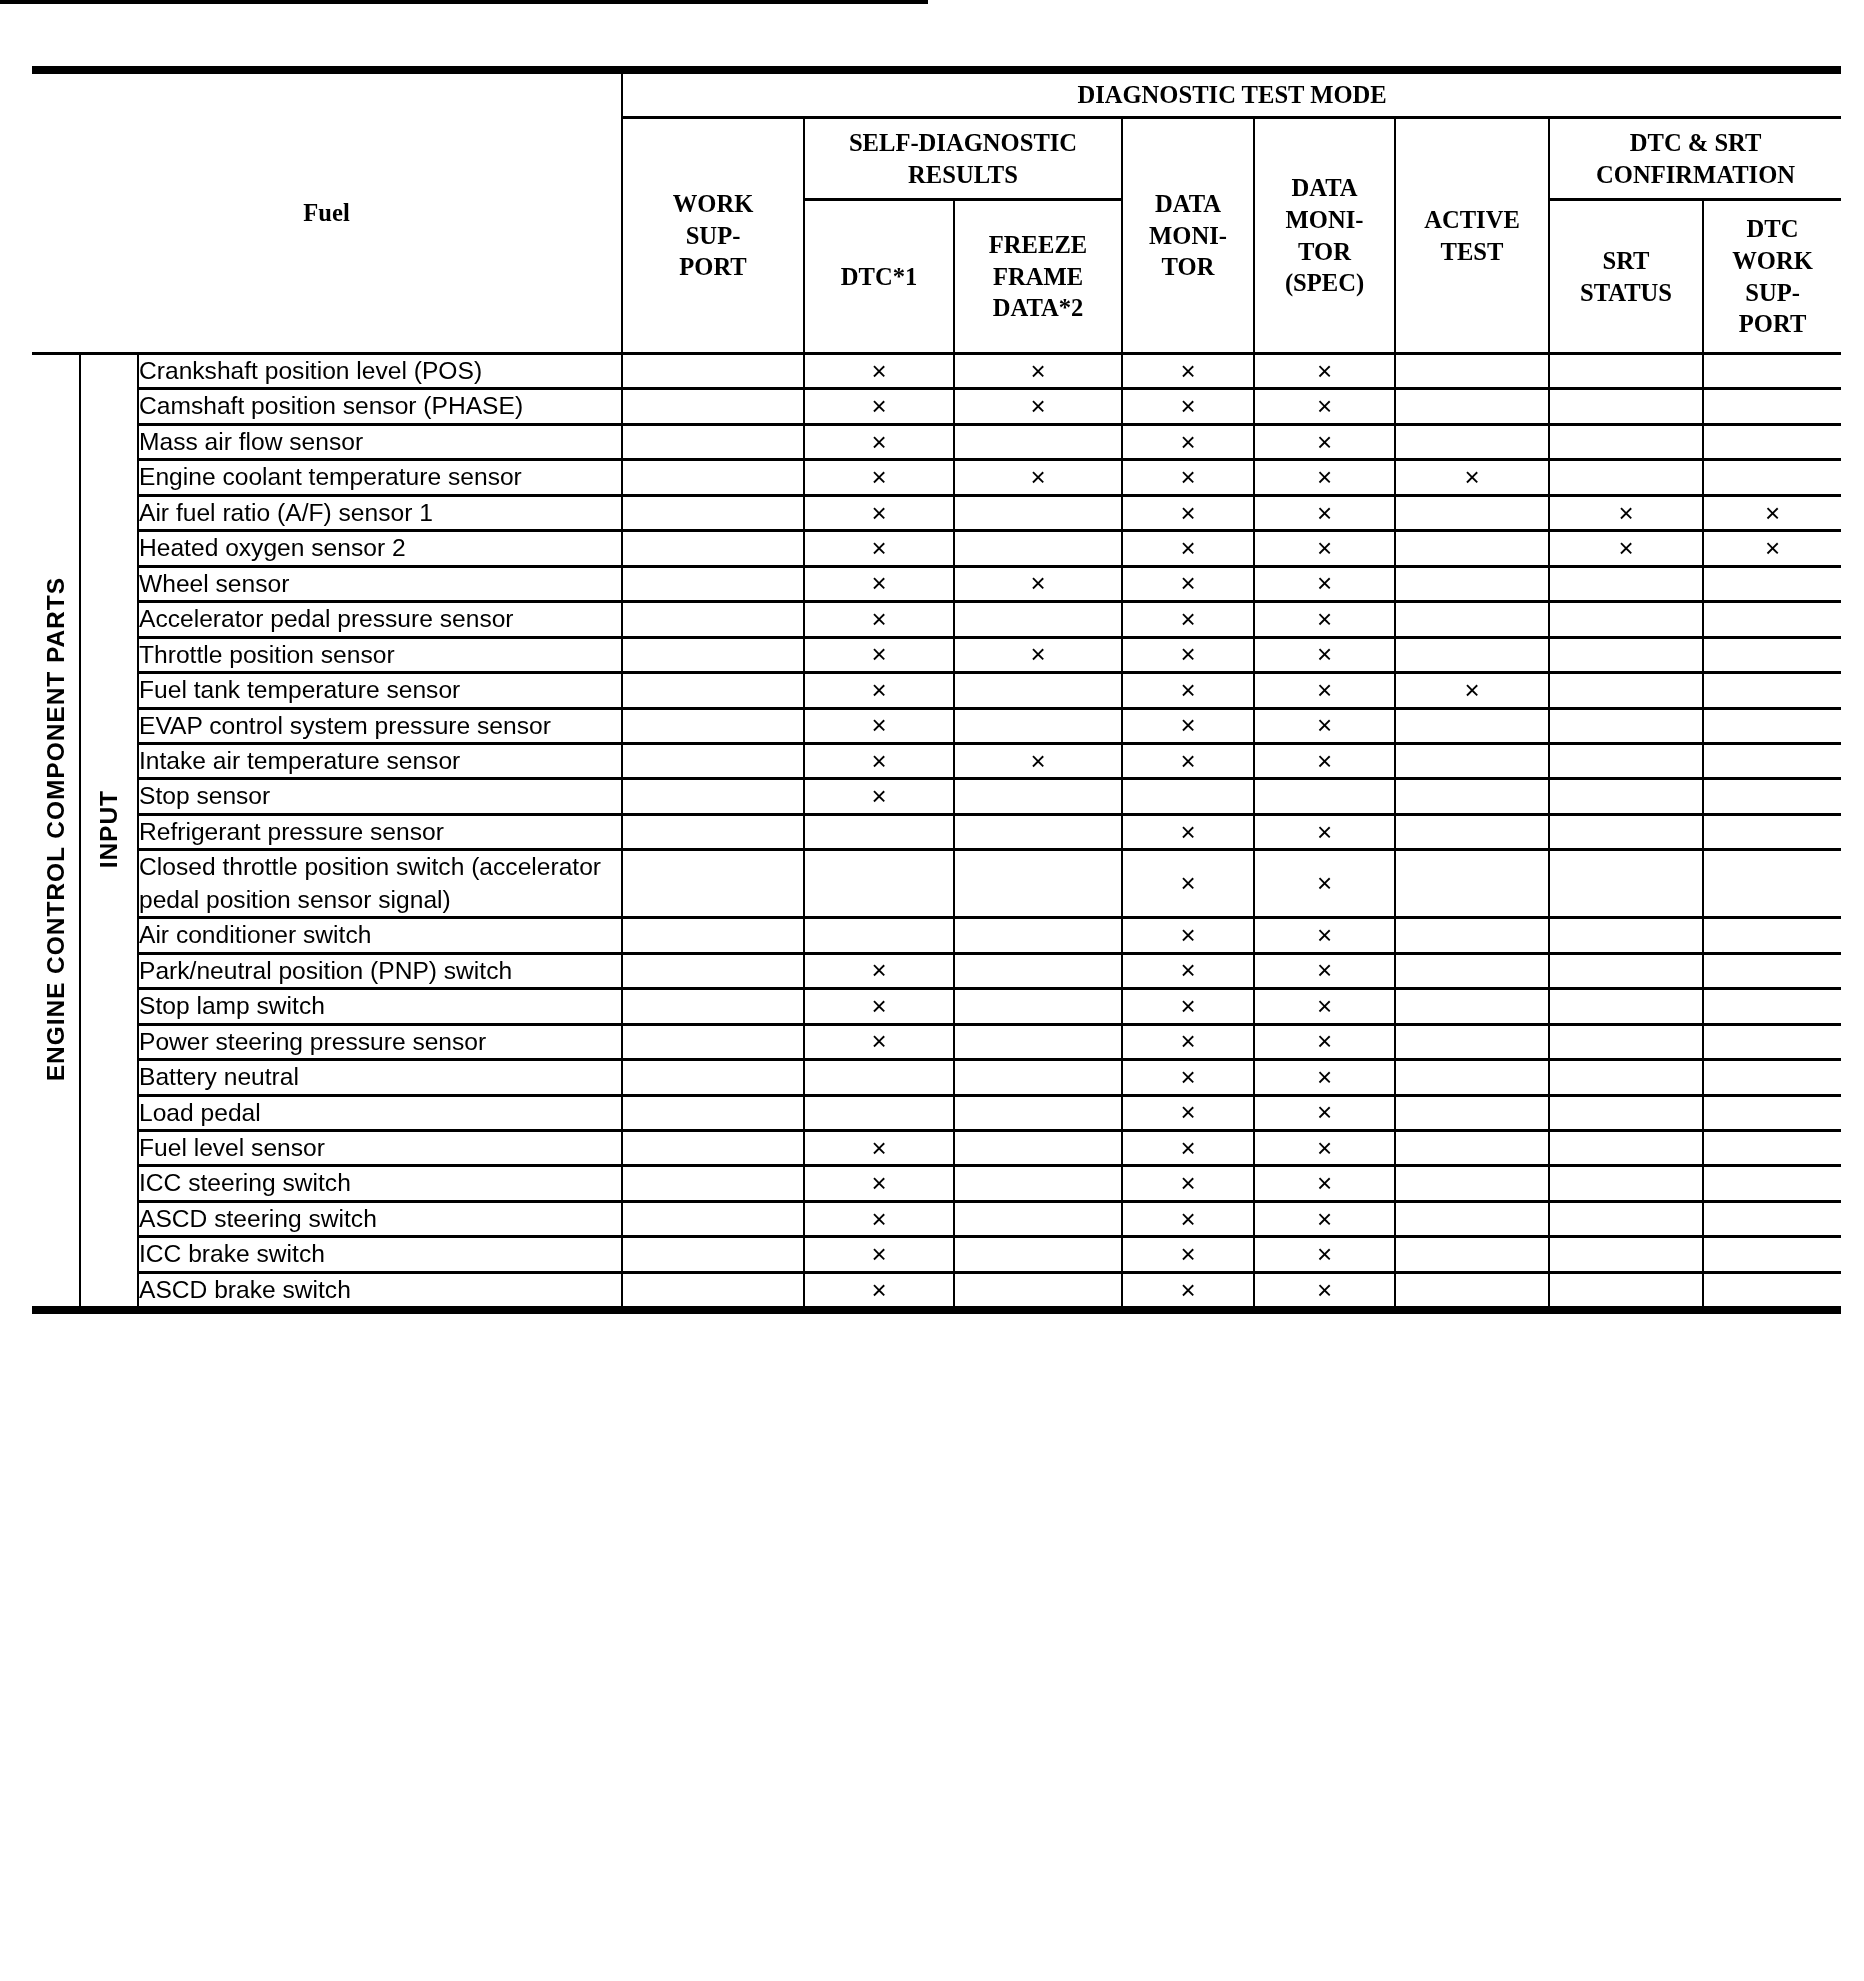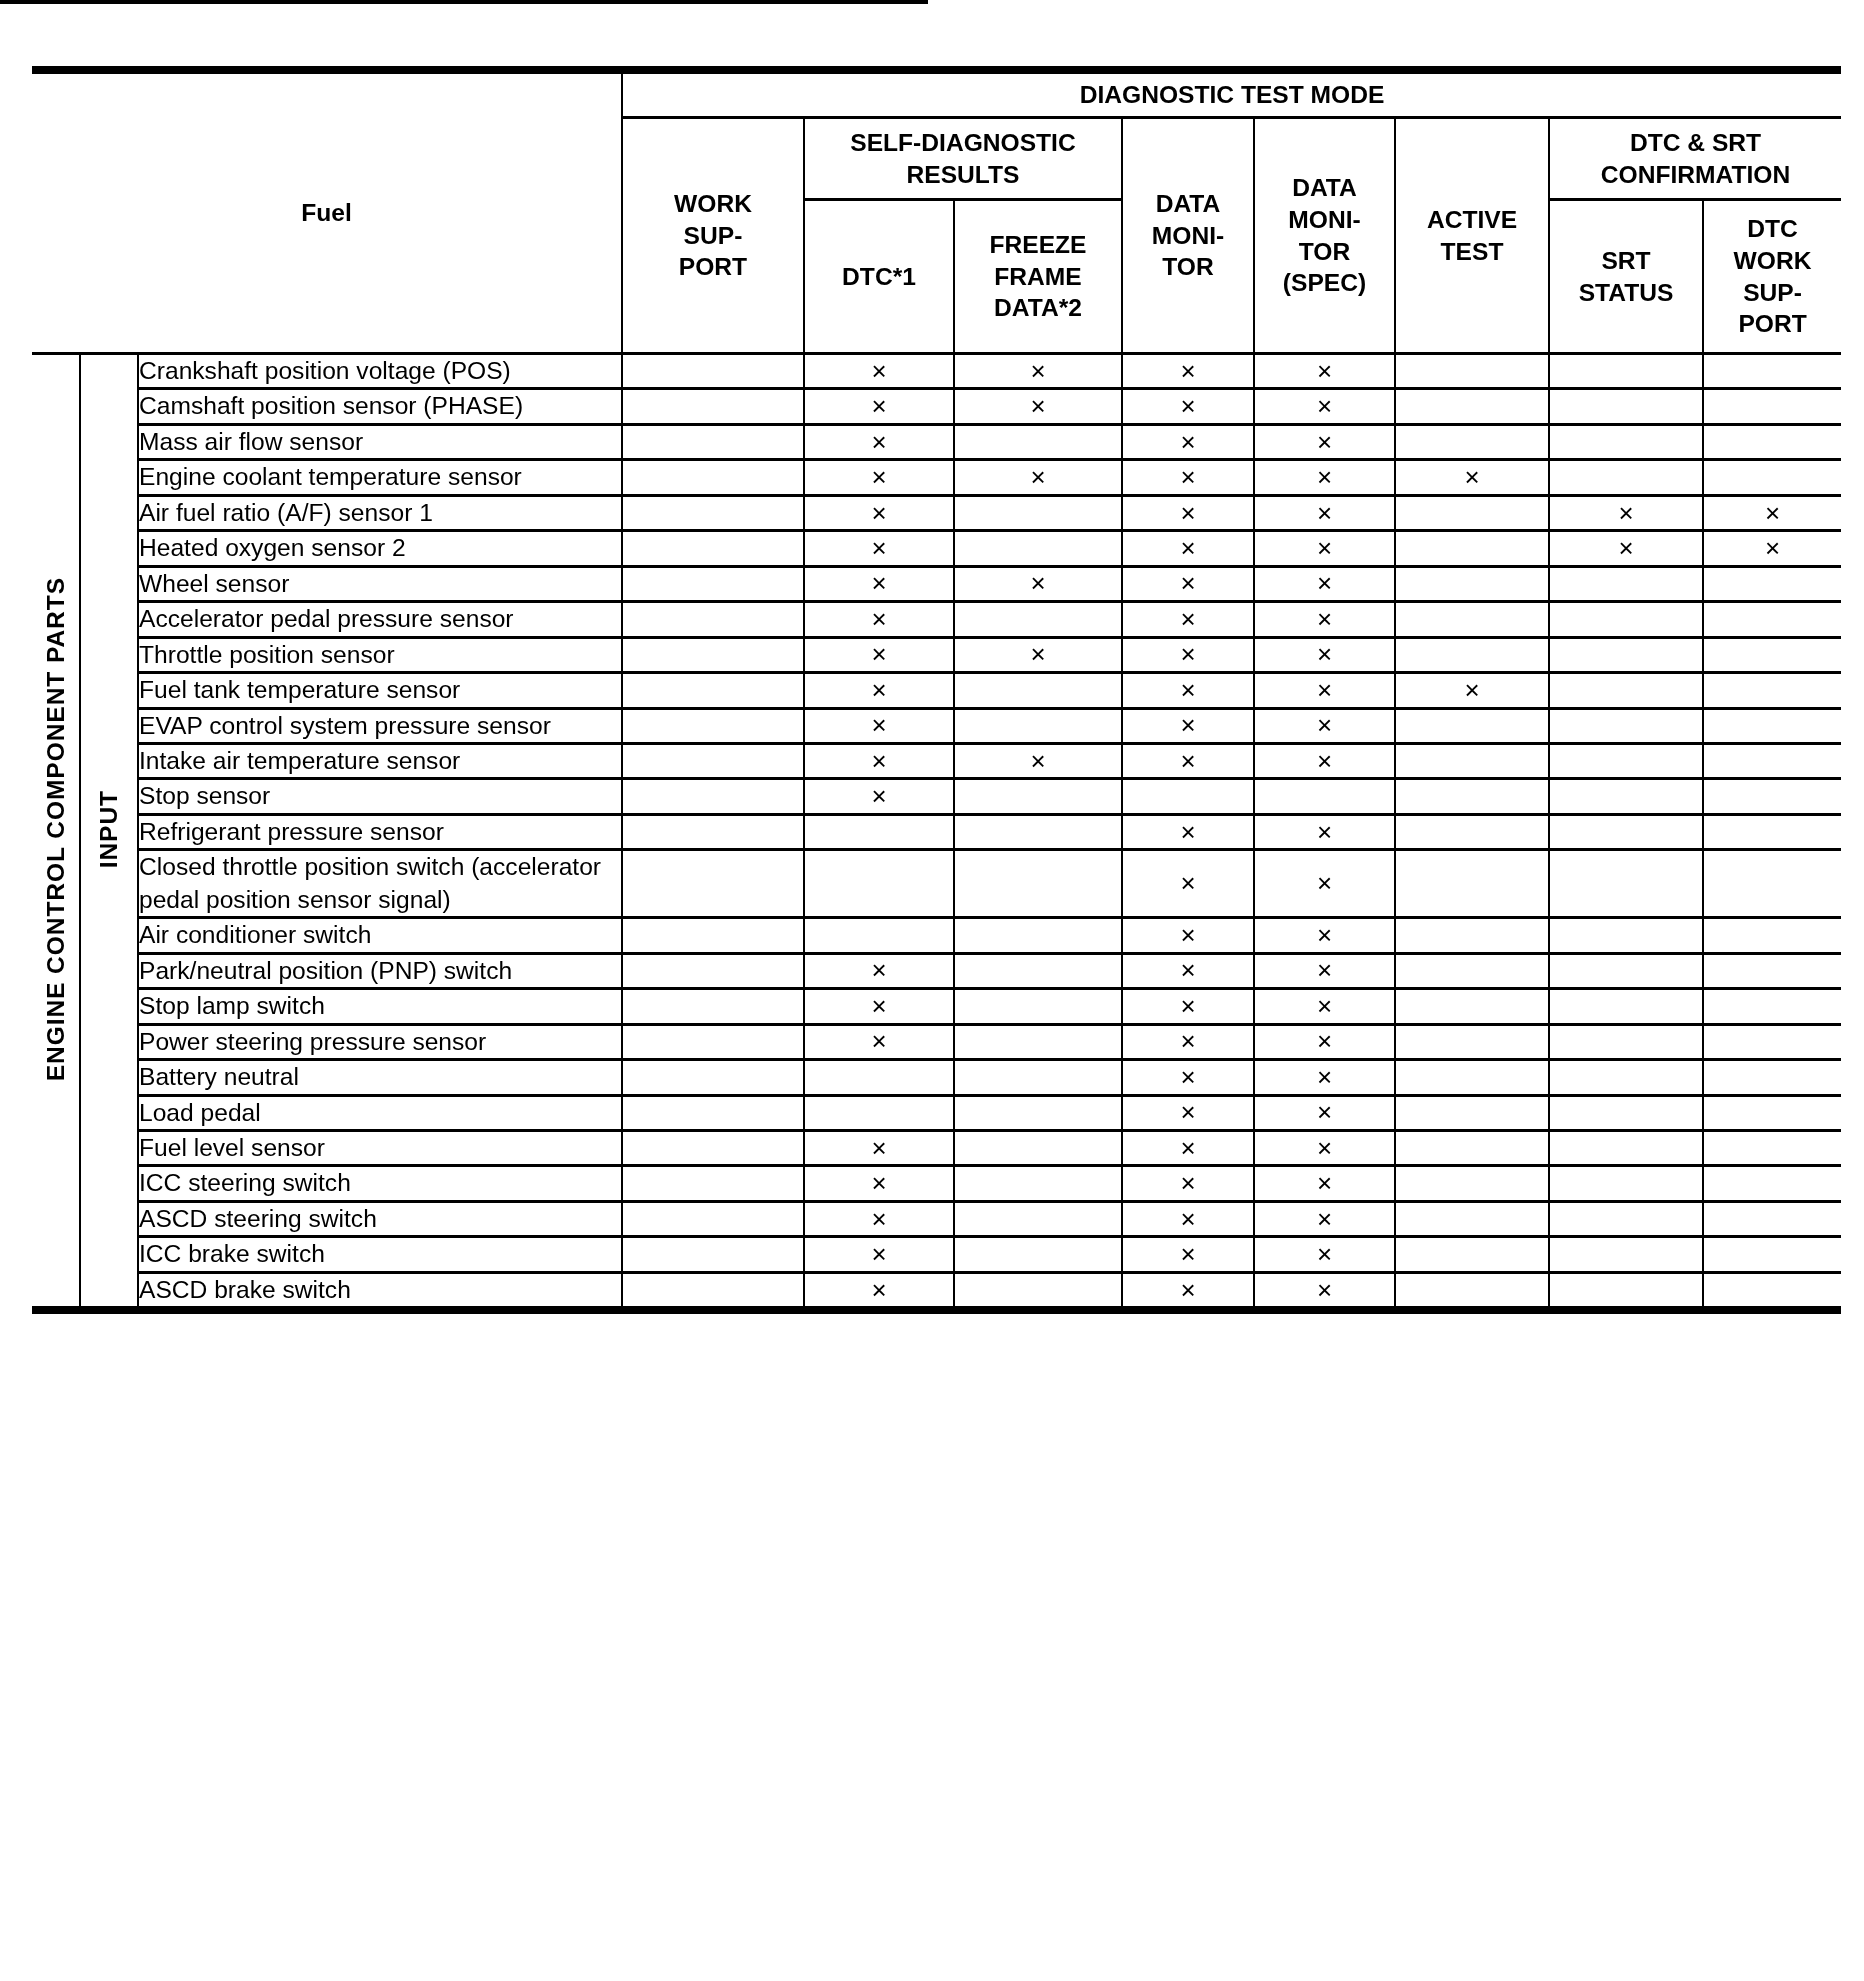--- a/index.html
+++ b/index.html
@@ -39,20 +39,21 @@
   .no-right { border-right: none !important; }
 
   
   th {
     font-weight: bold;
     font-size: 24.6px;
     line-height: 1.3;
     text-align: center;
     white-space: pre-line;
     padding: 5.3px 3.5px;
+    font-family: Liberation Serif, serif;
   }
   th.h-dtm   { height: 42px; }
   th.h-group { height: 79px; }
   th.h-sub   { height: 151px; }
 
   
   td.item-cell {
     font-size: 24.6px;
     line-height: 1.32;
     text-align: left;
@@ -128,21 +129,21 @@
         <th class="h-sub no-right">DTC
 WORK
 SUP-
 PORT</th>
       </tr>
     </thead>
     <tbody>
         <tr>
           <td rowspan="26" class="vlabel no-left"><span class="vtext">ENGINE CONTROL COMPONENT PARTS</span></td>
           <td rowspan="26" class="vlabel"><span class="vtext">INPUT</span></td>
-          <td class="item-cell">Crankshaft position voltage (POS)</td>
+          <td class="item-cell">Crankshaft position level (POS)</td>
           <td class="mark-cell"></td>
           <td class="mark-cell">×</td>
           <td class="mark-cell">×</td>
           <td class="mark-cell">×</td>
           <td class="mark-cell">×</td>
           <td class="mark-cell"></td>
           <td class="mark-cell"></td>
           <td class="mark-cell no-right"></td>
         </tr>
         <tr>

